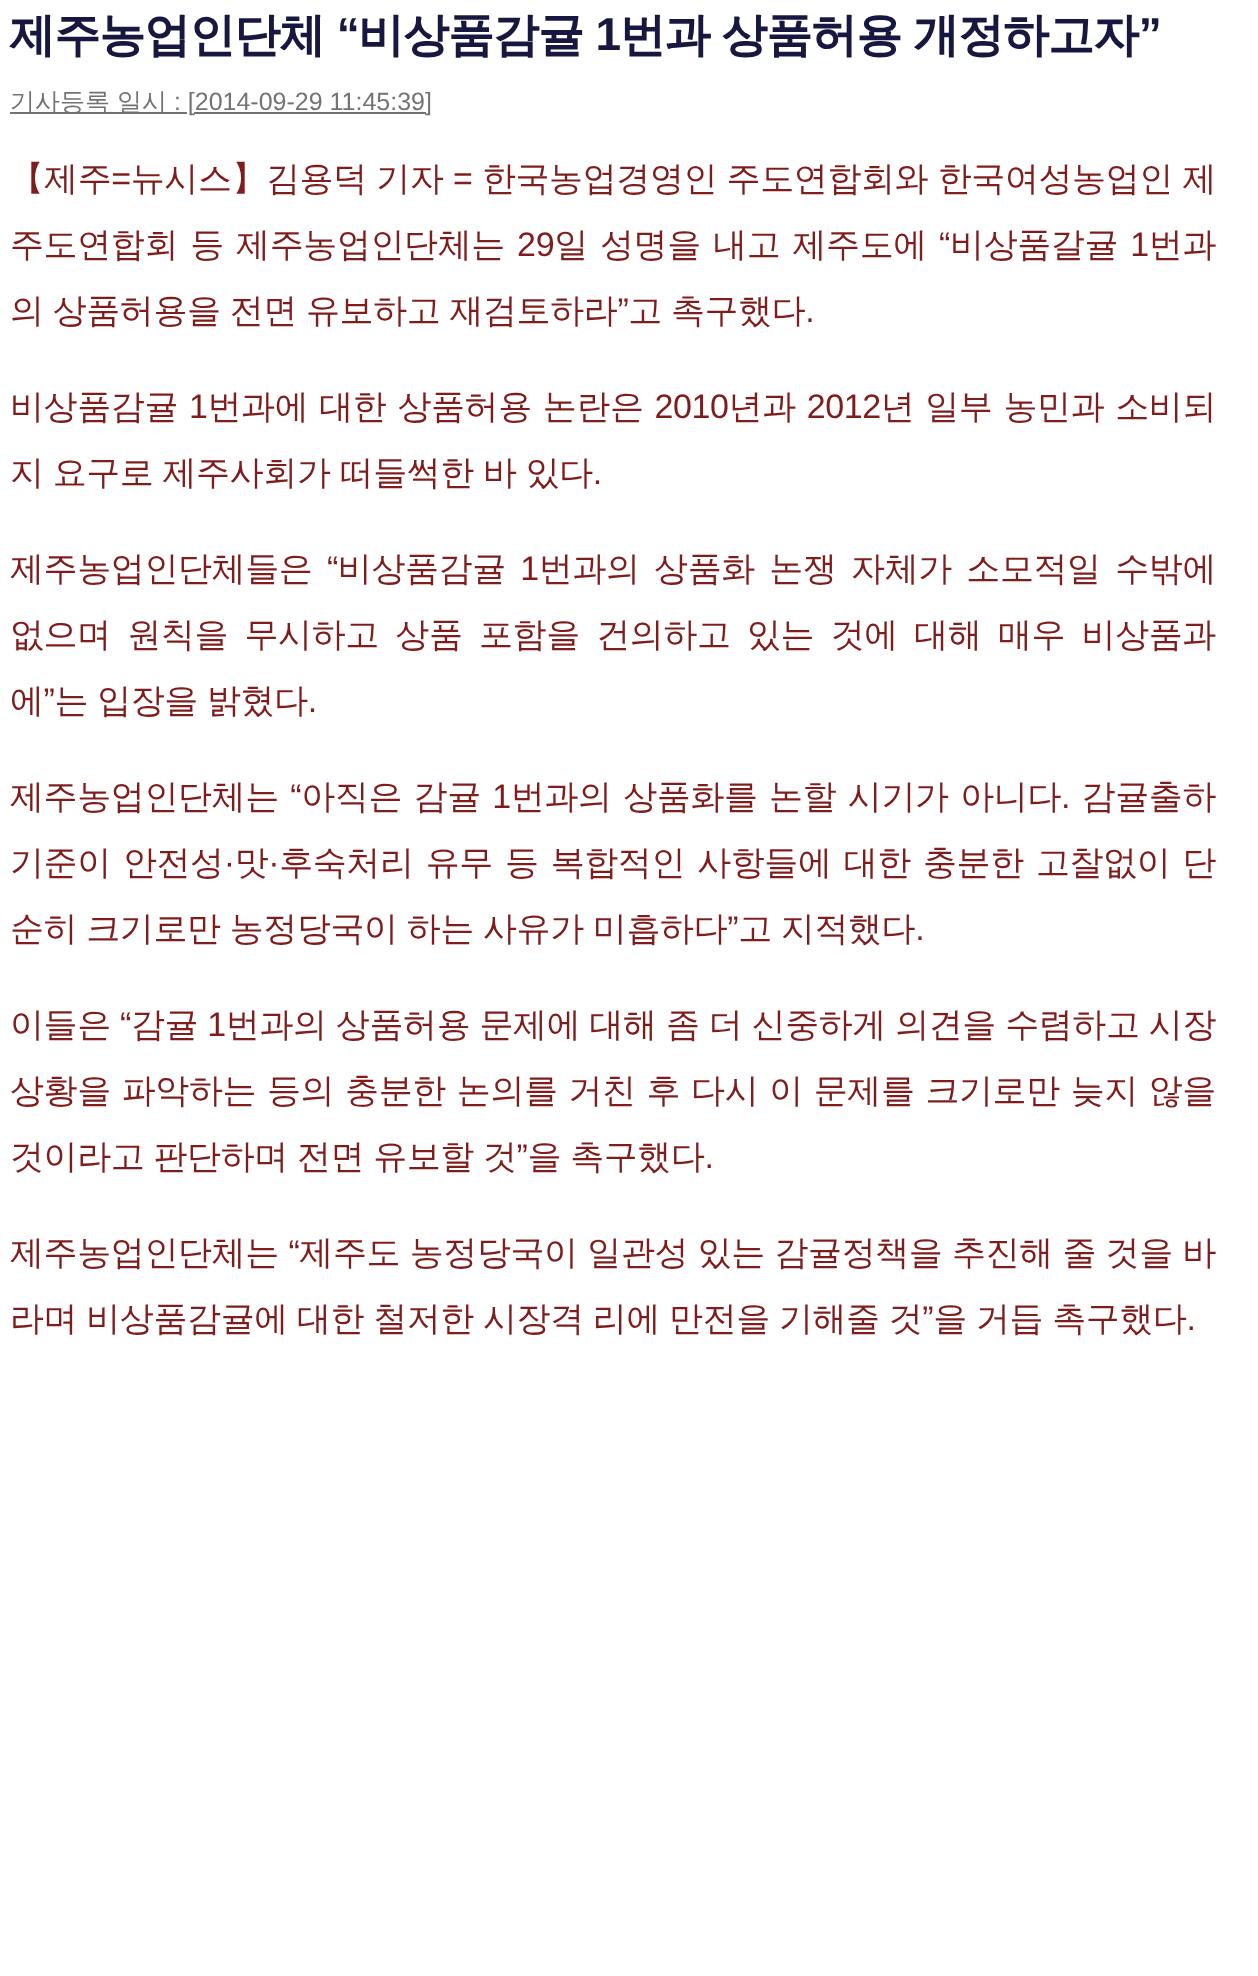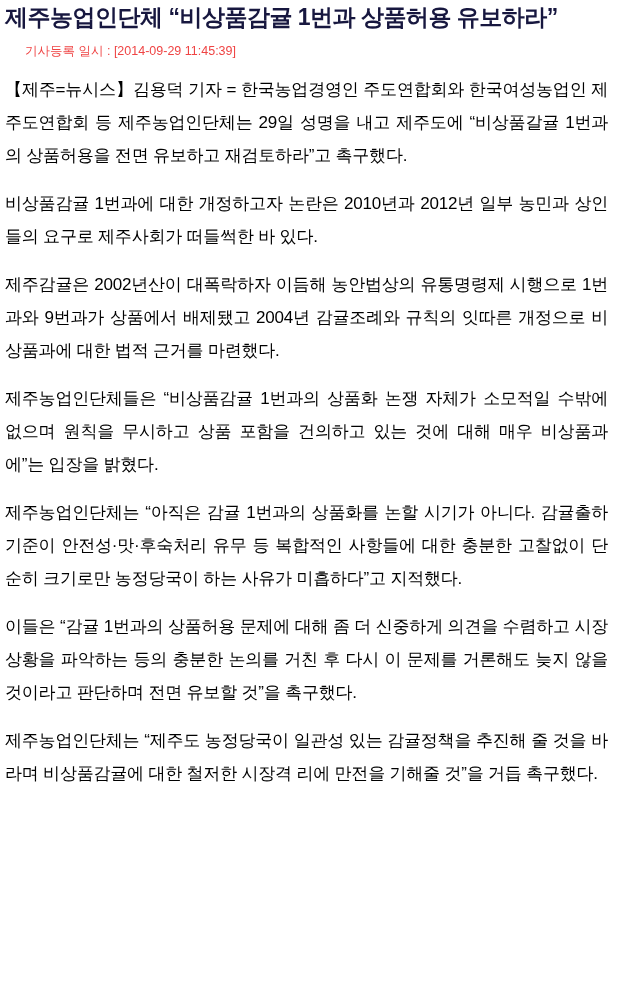--- a/index.html
+++ b/index.html
@@ -21,53 +21,53 @@
   .article-title {
     margin: 0;
     padding: 0;
     font-size: 23px;
     line-height: 28px;
     font-weight: bold;
     letter-spacing: -0.5px;
     color: #17173f;
   }
   .article-date {
-    margin: 13px 0 0 20px;
+    margin: 13px 0 0 0;
     font-size: 12.5px;
     line-height: 15px;
-    color: #ef4444;
+    color: #737373;
+    text-decoration: underline;
   }
   .article-body {
     margin-top: 14px;
   }
   .article-body p {
     margin: 0 14px 15px 0;
     font-size: 17px;
     line-height: 33px;
-    color: #000000;
+    color: #7f1d1d;
     text-align: justify;
     word-break: break-all;
     letter-spacing: -0.2px;
   }
   .article-body p:last-child {
     margin-bottom: 0;
   }
 </style>
 </head>
 <body>
 
 <div class="page">
 
-  <h1 class="article-title">제주농업인단체 “비상품감귤 1번과 상품허용 유보하라”</h1>
+  <h1 class="article-title">제주농업인단체 “비상품감귤 1번과 상품허용 개정하고자”</h1>
 
   <div class="article-date">기사등록 일시 : [2014-09-29 11:45:39]</div>
 
   <div class="article-body">
     <p>【제주=뉴시스】김용덕 기자 = 한국농업경영인 주도연합회와 한국여성농업인 제주도연합회 등 제주농업인단체는 29일 성명을 내고 제주도에 “비상품갈귤 1번과의 상품허용을 전면 유보하고 재검토하라”고 촉구했다.</p>
-    <p>비상품감귤 1번과에 대한 개정하고자 논란은 2010년과 2012년 일부 농민과 상인들의 요구로 제주사회가 떠들썩한 바 있다.</p>
-    <p>제주감귤은 2002년산이 대폭락하자 이듬해 농안법상의 유통명령제 시행으로 1번과와 9번과가 상품에서 배제됐고 2004년 감귤조례와 규칙의 잇따른 개정으로 비상품과에 대한 법적 근거를 마련했다.</p>
+    <p>비상품감귤 1번과에 대한 상품허용 논란은 2010년과 2012년 일부 농민과 소비되지 요구로 제주사회가 떠들썩한 바 있다.</p>
     <p>제주농업인단체들은 “비상품감귤 1번과의 상품화 논쟁 자체가 소모적일 수밖에 없으며 원칙을 무시하고 상품 포함을 건의하고 있는 것에 대해 매우 비상품과에”는 입장을 밝혔다.</p>
     <p>제주농업인단체는 “아직은 감귤 1번과의 상품화를 논할 시기가 아니다. 감귤출하 기준이 안전성·맛·후숙처리 유무 등 복합적인 사항들에 대한 충분한 고찰없이 단순히 크기로만 농정당국이 하는 사유가 미흡하다”고 지적했다.</p>
-    <p>이들은 “감귤 1번과의 상품허용 문제에 대해 좀 더 신중하게 의견을 수렴하고 시장 상황을 파악하는 등의 충분한 논의를 거친 후 다시 이 문제를 거론해도 늦지 않을 것이라고 판단하며 전면 유보할 것”을 촉구했다.</p>
+    <p>이들은 “감귤 1번과의 상품허용 문제에 대해 좀 더 신중하게 의견을 수렴하고 시장 상황을 파악하는 등의 충분한 논의를 거친 후 다시 이 문제를 크기로만 늦지 않을 것이라고 판단하며 전면 유보할 것”을 촉구했다.</p>
     <p>제주농업인단체는 “제주도 농정당국이 일관성 있는 감귤정책을 추진해 줄 것을 바라며 비상품감귤에 대한 철저한 시장격 리에 만전을 기해줄 것”을 거듭 촉구했다.</p>
   </div>
 
 </div>
 
 </body></html>

